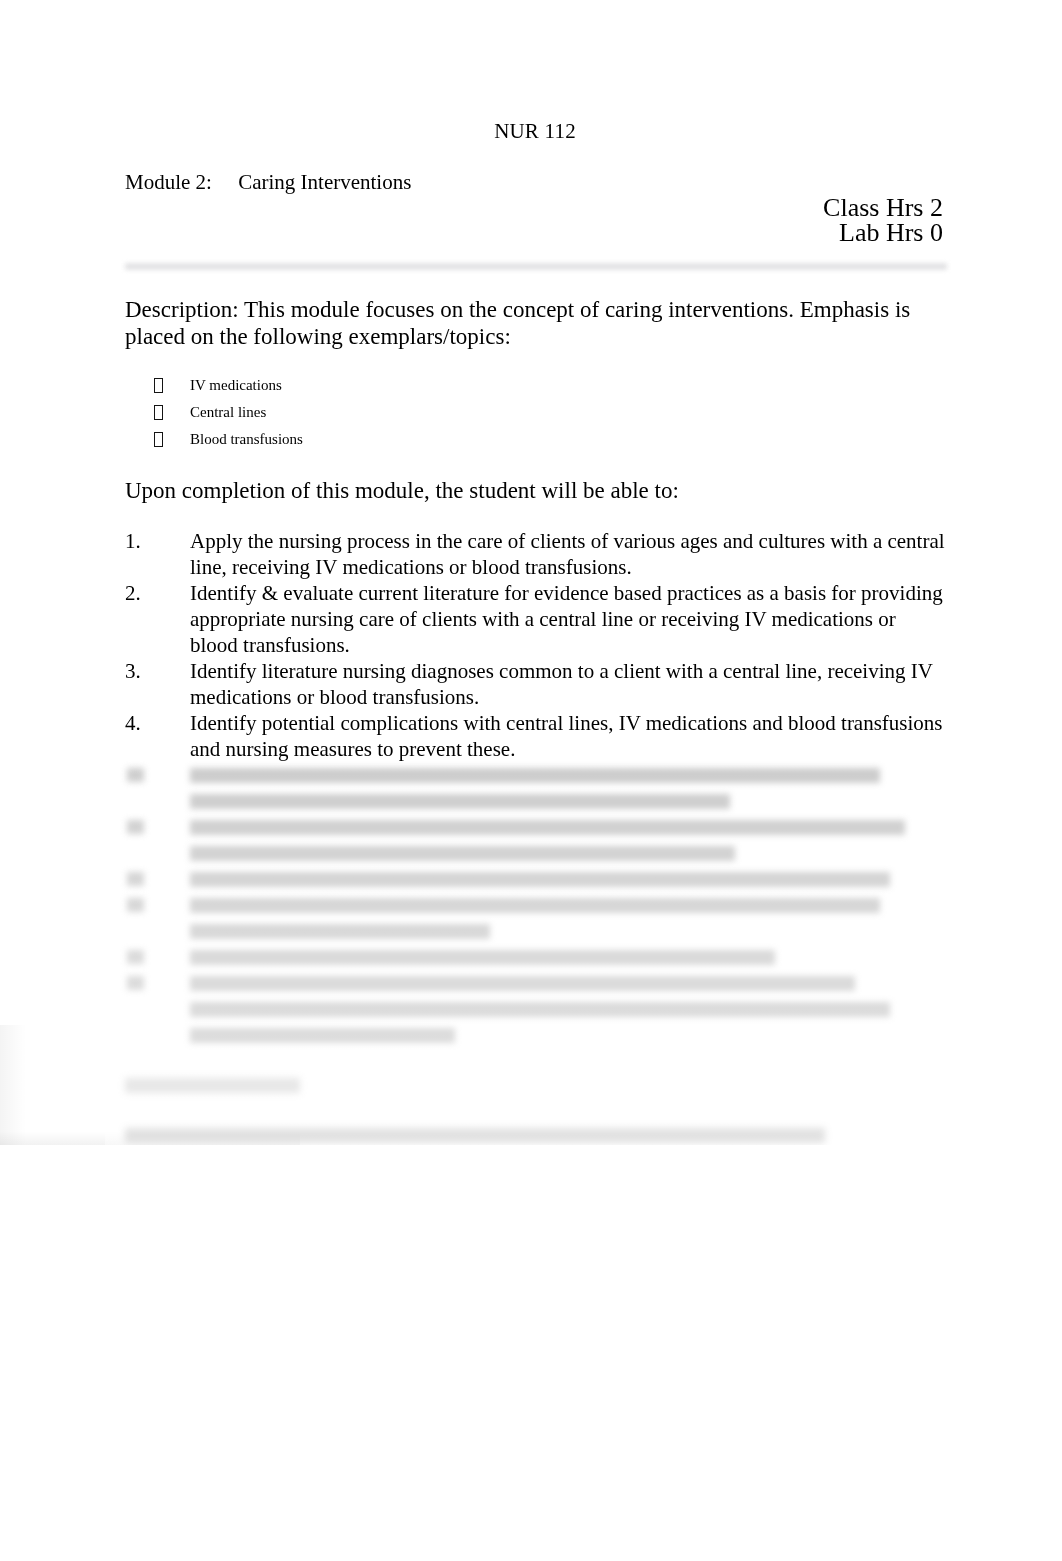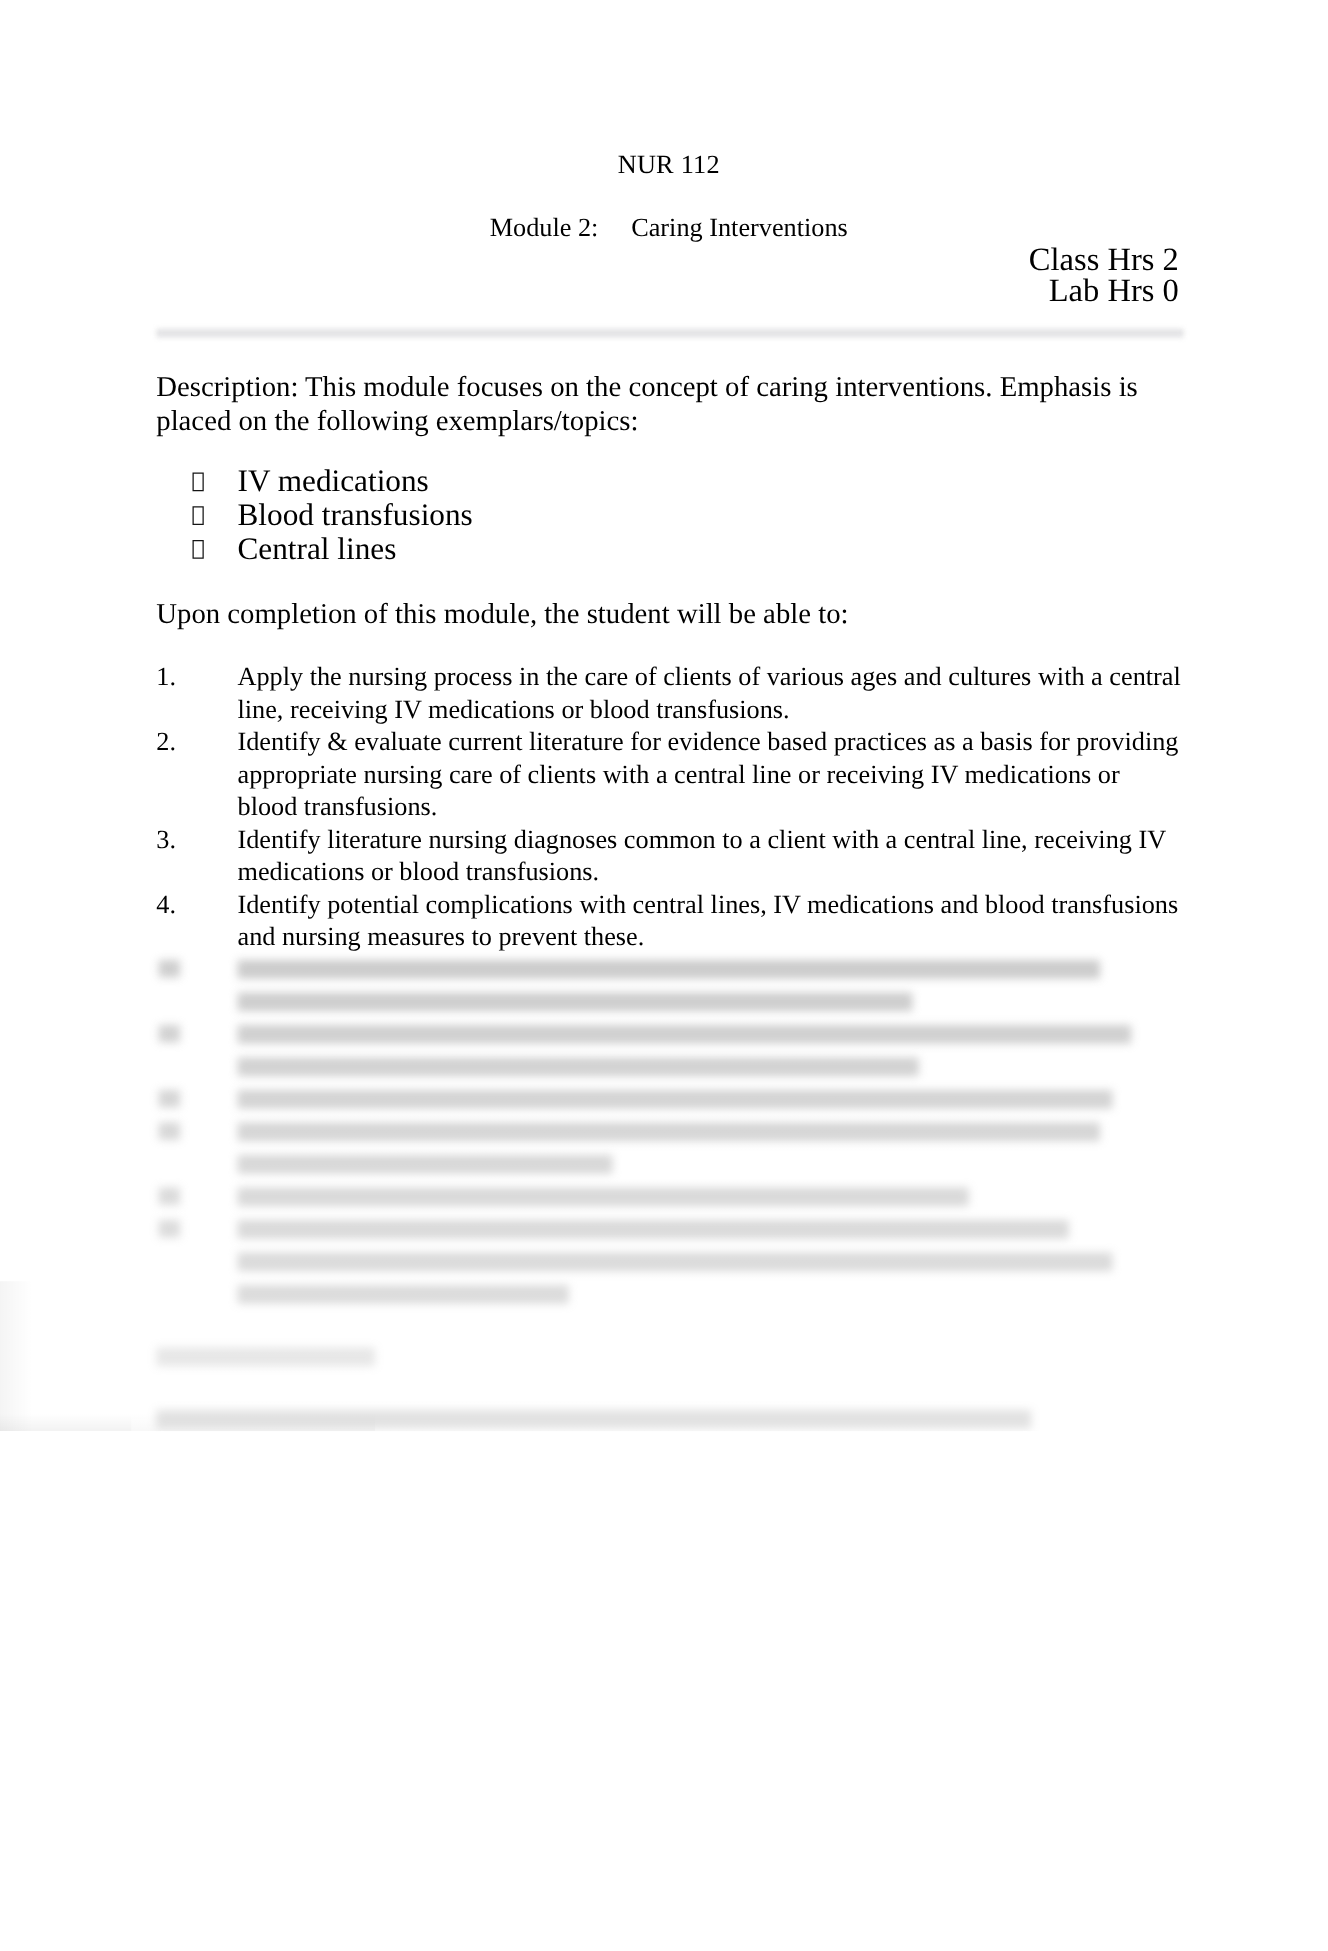--- a/index.html
+++ b/index.html
@@ -49,21 +49,21 @@
 
   
   .title-line {
     text-align: center;
     font-size: 21px;
     line-height: 26px;
     letter-spacing: 0.2px;
   }
   .spacer-sm { height: 25px; }
   .module-line {
-    text-align: center;
+    text-align: left;
     font-size: 21px;
     line-height: 26px;
     white-space: pre;
   }
   .hrs-line {
     text-align: right;
     font-size: 26px;
     line-height: 25px;
     padding-right: 2px;
   }
@@ -83,21 +83,21 @@
     margin-top: 26px;
   }
   .para.tight { margin-top: 24px; }
 
   ul.exemplars {
     list-style: none;
     margin: 22px 0 0 0;
     padding: 0;
   }
   ul.exemplars li {
-    font-size: 25px;
+    font-size: 15px;
     line-height: 27px;
     position: relative;
     padding-left: 65px;
     margin-bottom: 0px;
   }
   .tofu {
     position: absolute;
     left: 29px;
     top: 6px;
     display: inline-block;
@@ -206,25 +206,25 @@
 
     <div class="para">Description:  This module focuses on the concept of caring interventions.   Emphasis is placed on the following exemplars/topics:</div>
 
     <ul class="exemplars">
       <li>
         <span class="tofu"></span>
         <span>IV medications</span>
       </li>
       <li>
         <span class="tofu"></span>
+        <span>Central lines</span>
+      </li>
+      <li>
+        <span class="tofu"></span>
         <span>Blood transfusions</span>
-      </li>
-      <li>
-        <span class="tofu"></span>
-        <span>Central lines</span>
       </li>
     </ul>
 
     <div class="para tight">Upon completion of this module, the student will be able to:</div>
 
     <ol class="outcomes">
       <li>
         <span class="num">1.</span>
         <span>Apply the nursing process in the care of clients of various ages and cultures with a central line, receiving IV medications or blood transfusions.</span>
       </li>

